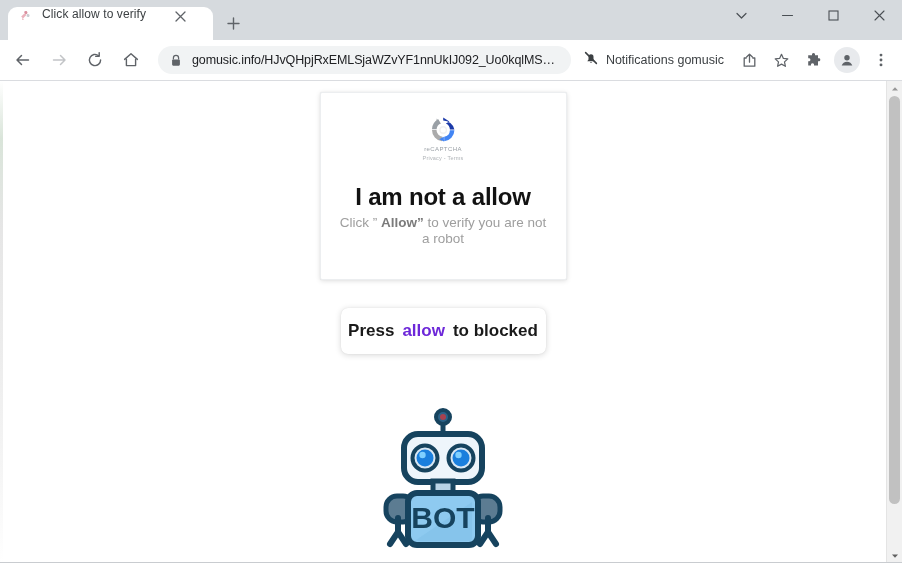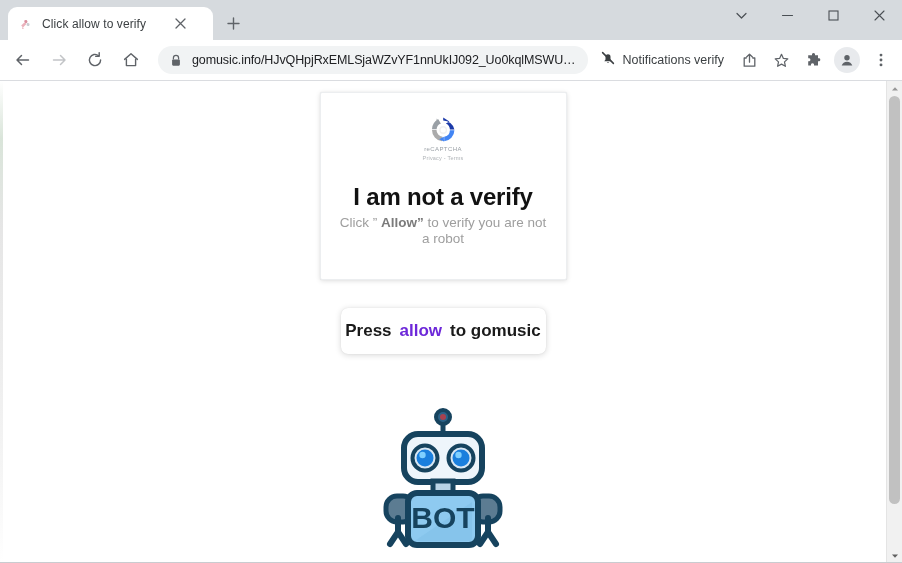--- a/index.html
+++ b/index.html
@@ -33,21 +33,20 @@
     position: relative;
     flex: 0 0 auto;
   }
 
   .tab {
     width: 205px;
     height: 33px;
     background: #ffffff;
     border-radius: 9px 9px 0 0;
     display: flex;
-    align-items: center;
     padding: 0 24px 0 10px;
     box-sizing: border-box;
     position: relative;
     gap: 8px;
   }
 
   .tab-favicon {
     width: 16px;
     height: 16px;
     flex: 0 0 16px;
@@ -465,21 +464,21 @@
 
     <div class="notif-blocked">
       <span>
         <svg width="16" height="16" viewBox="0 0 16 16">
           <path d="M4.3 11.2 L11.7 11.2 L10.5 9.6 L10.5 7.0 A2.6 2.6 0 0 0 8.0 4.3 A2.6 2.6 0 0 0 5.5 7.0 L5.5 9.6 Z" fill="#3c4043"></path>
           <path d="M6.9 12.1 A1.2 1.2 0 0 0 9.1 12.1 Z" fill="#3c4043"></path>
           <path d="M2.6 2.6 L13.4 13.4" stroke="#3c4043" stroke-width="1.5" stroke-linecap="round"></path>
           <path d="M2.6 2.6 L13.4 13.4" stroke="#ffffff" stroke-width="0.7" stroke-linecap="round" opacity="0.0"></path>
         </svg>
       </span>
-      <span class="notif-label">Notifications verify</span>
+      <span class="notif-label">Notifications gomusic</span>
     </div>
 
     <div class="tb-icon">
       <svg width="17" height="17" viewBox="0 0 17 17">
         <path d="M5.2 6.0 L3.2 6.0 L3.2 14.2 L13.8 14.2 L13.8 6.0 L11.8 6.0" stroke="#5f6368" stroke-width="1.3" fill="none" stroke-linecap="round" stroke-linejoin="round"></path>
         <path d="M8.5 10.2 L8.5 2.3 M5.6 5.0 L8.5 2.1 L11.4 5.0" stroke="#5f6368" stroke-width="1.3" fill="none" stroke-linecap="round" stroke-linejoin="round"></path>
       </svg>
     </div>
 
     <div class="tb-icon">
@@ -535,29 +534,29 @@
               </svg>
             </span>
             <span class="recaptcha-word">reCAPTCHA</span>
             <span class="recaptcha-legal">
               <span>Privacy</span>
               <span>-</span>
               <span>Terms</span>
             </span>
           </div>
 
-          <h1 class="captcha-title">I am not a verify</h1>
+          <h1 class="captcha-title">I am not a allow</h1>
 
           <p class="captcha-sub"><span>Click ” </span><b>Allow”</b><span> to verify you are not a robot</span></p>
         </div>
 
         <div class="allow-button">
             <span>Press </span>
             <span class="hl">allow</span>
-            <span> to gomusic</span>
+            <span> to blocked</span>
           </div>
 
         <div class="robot-wrap">
           <svg width="130" height="140" viewBox="0 0 130 140">
 
             <path d="M65 26 L65 14" stroke="#16435e" stroke-width="5" stroke-linecap="round"></path>
             <circle cx="65" cy="9" r="7" fill="#2b6288" stroke="#16435e" stroke-width="4"></circle>
             <circle cx="65" cy="9" r="3" fill="#a8414f"></circle>
 
             <rect x="26" y="26" width="78" height="48" rx="14" fill="#eef5fb" stroke="#16435e" stroke-width="6"></rect>

